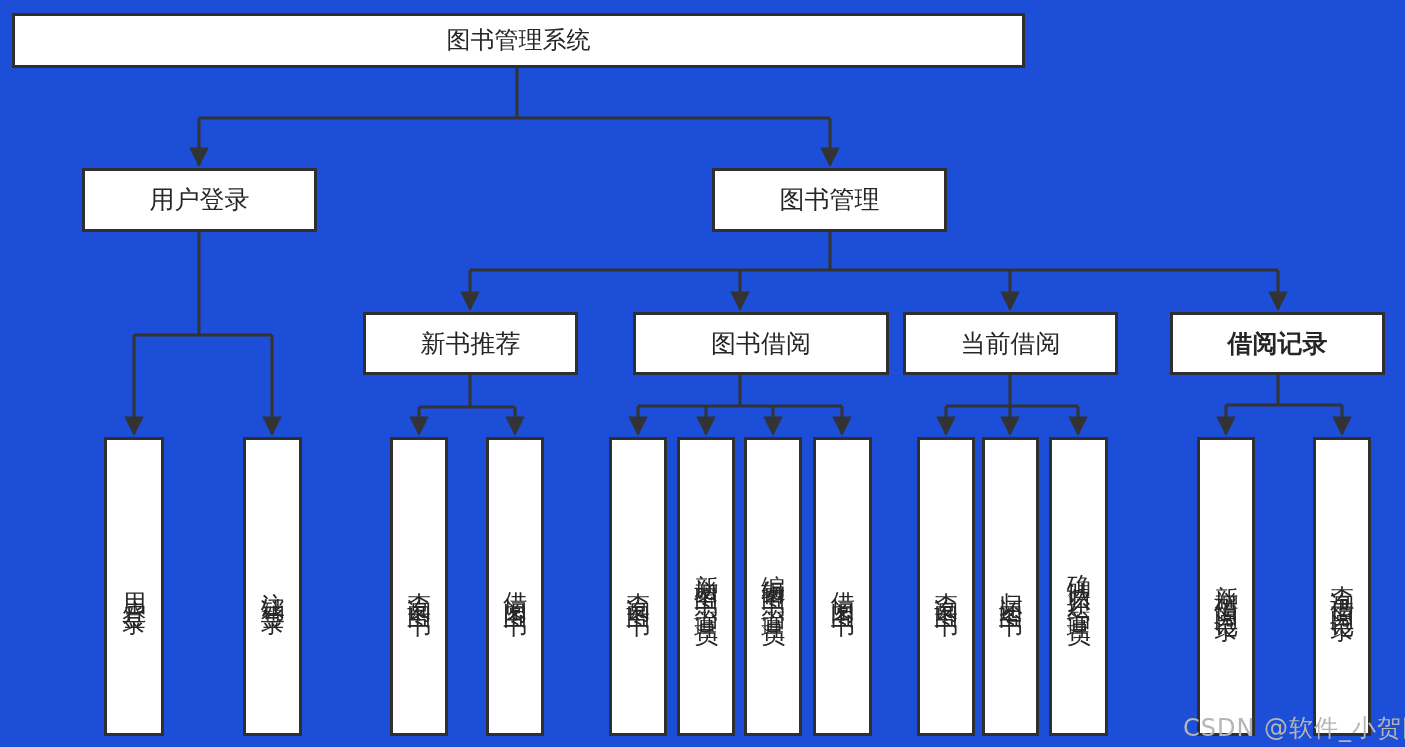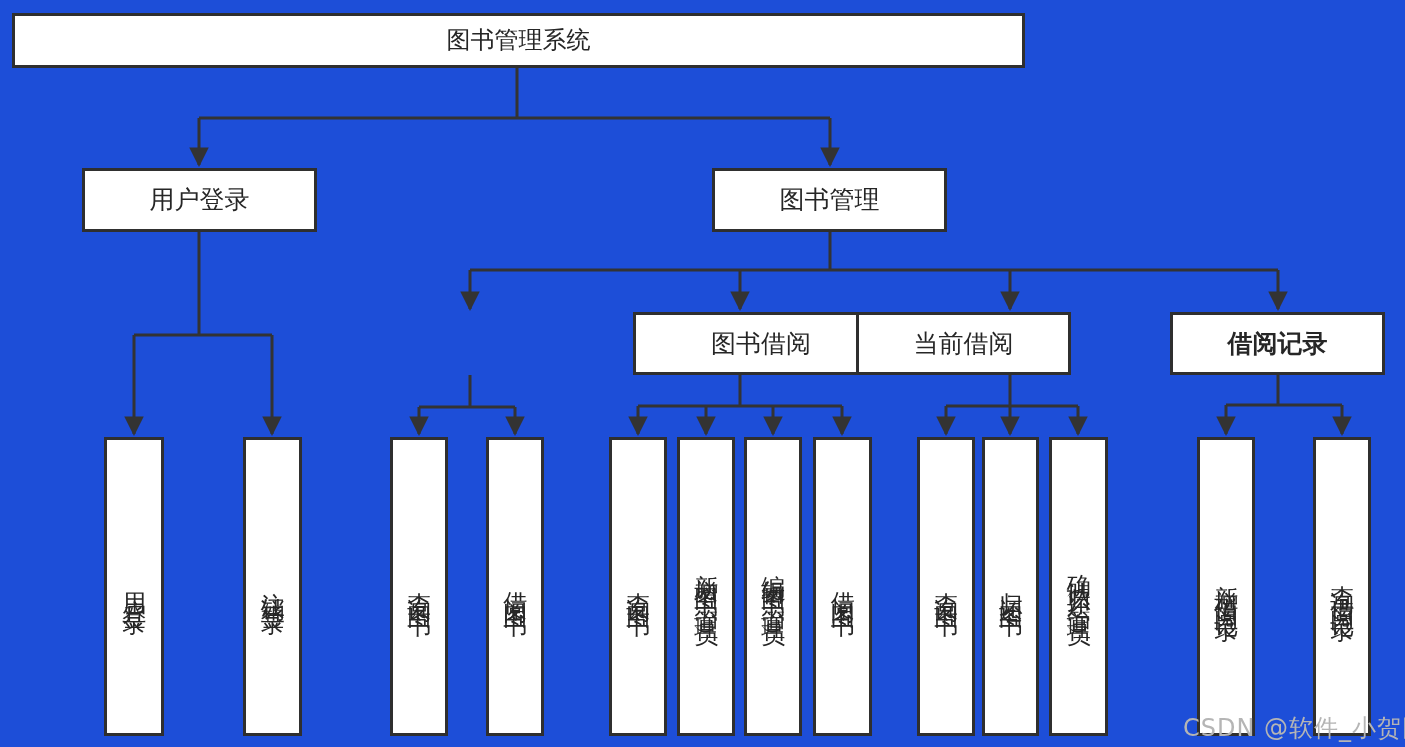--- a/index.html
+++ b/index.html
@@ -101,22 +101,23 @@
     <path class="ln" d="M1278 375 V405 M1226 405 H1342"></path>
     <path class="ln" d="M1226 405 V434" marker-end="url(#arrow)"></path>
     <path class="ln" d="M1342 405 V434" marker-end="url(#arrow)"></path>
   </svg>
 
   <div class="node root" style="left:12px; top:13px; width:1013px; height:55px;">图书管理系统</div>
 
   <div class="node" style="left:82px; top:168px; width:235px; height:64px;">用户登录</div>
   <div class="node" style="left:712px; top:168px; width:235px; height:64px;">图书管理</div>
 
+  <div class="node" style="left:363px; top:312px; width:215px; height:63px;">新书推荐</div>
   <div class="node" style="left:633px; top:312px; width:256px; height:63px;">图书借阅</div>
-  <div class="node" style="left:856px; top:312px; width:215px; height:63px;">当前借阅</div>
+  <div class="node" style="left:903px; top:312px; width:215px; height:63px;">当前借阅</div>
   <div class="node" style="left:1170px; top:312px; width:215px; height:63px;font-weight:bold;">借阅记录</div>
 
   <div class="node leaf" style="left:104px; top:437px; width:60px; height:299px;">用户登录</div>
   <div class="node leaf" style="left:243px; top:437px; width:59px; height:299px;">注销登录</div>
 
   <div class="node leaf" style="left:390px; top:437px; width:58px; height:299px;">查询图书</div>
   <div class="node leaf" style="left:486px; top:437px; width:58px; height:299px;">借阅图书</div>
 
   <div class="node leaf" style="left:609px; top:437px; width:58px; height:299px;">查询图书</div>
   <div class="node leaf" style="left:677px; top:437px; width:58px; height:299px;">新增图书（管理员）</div>

